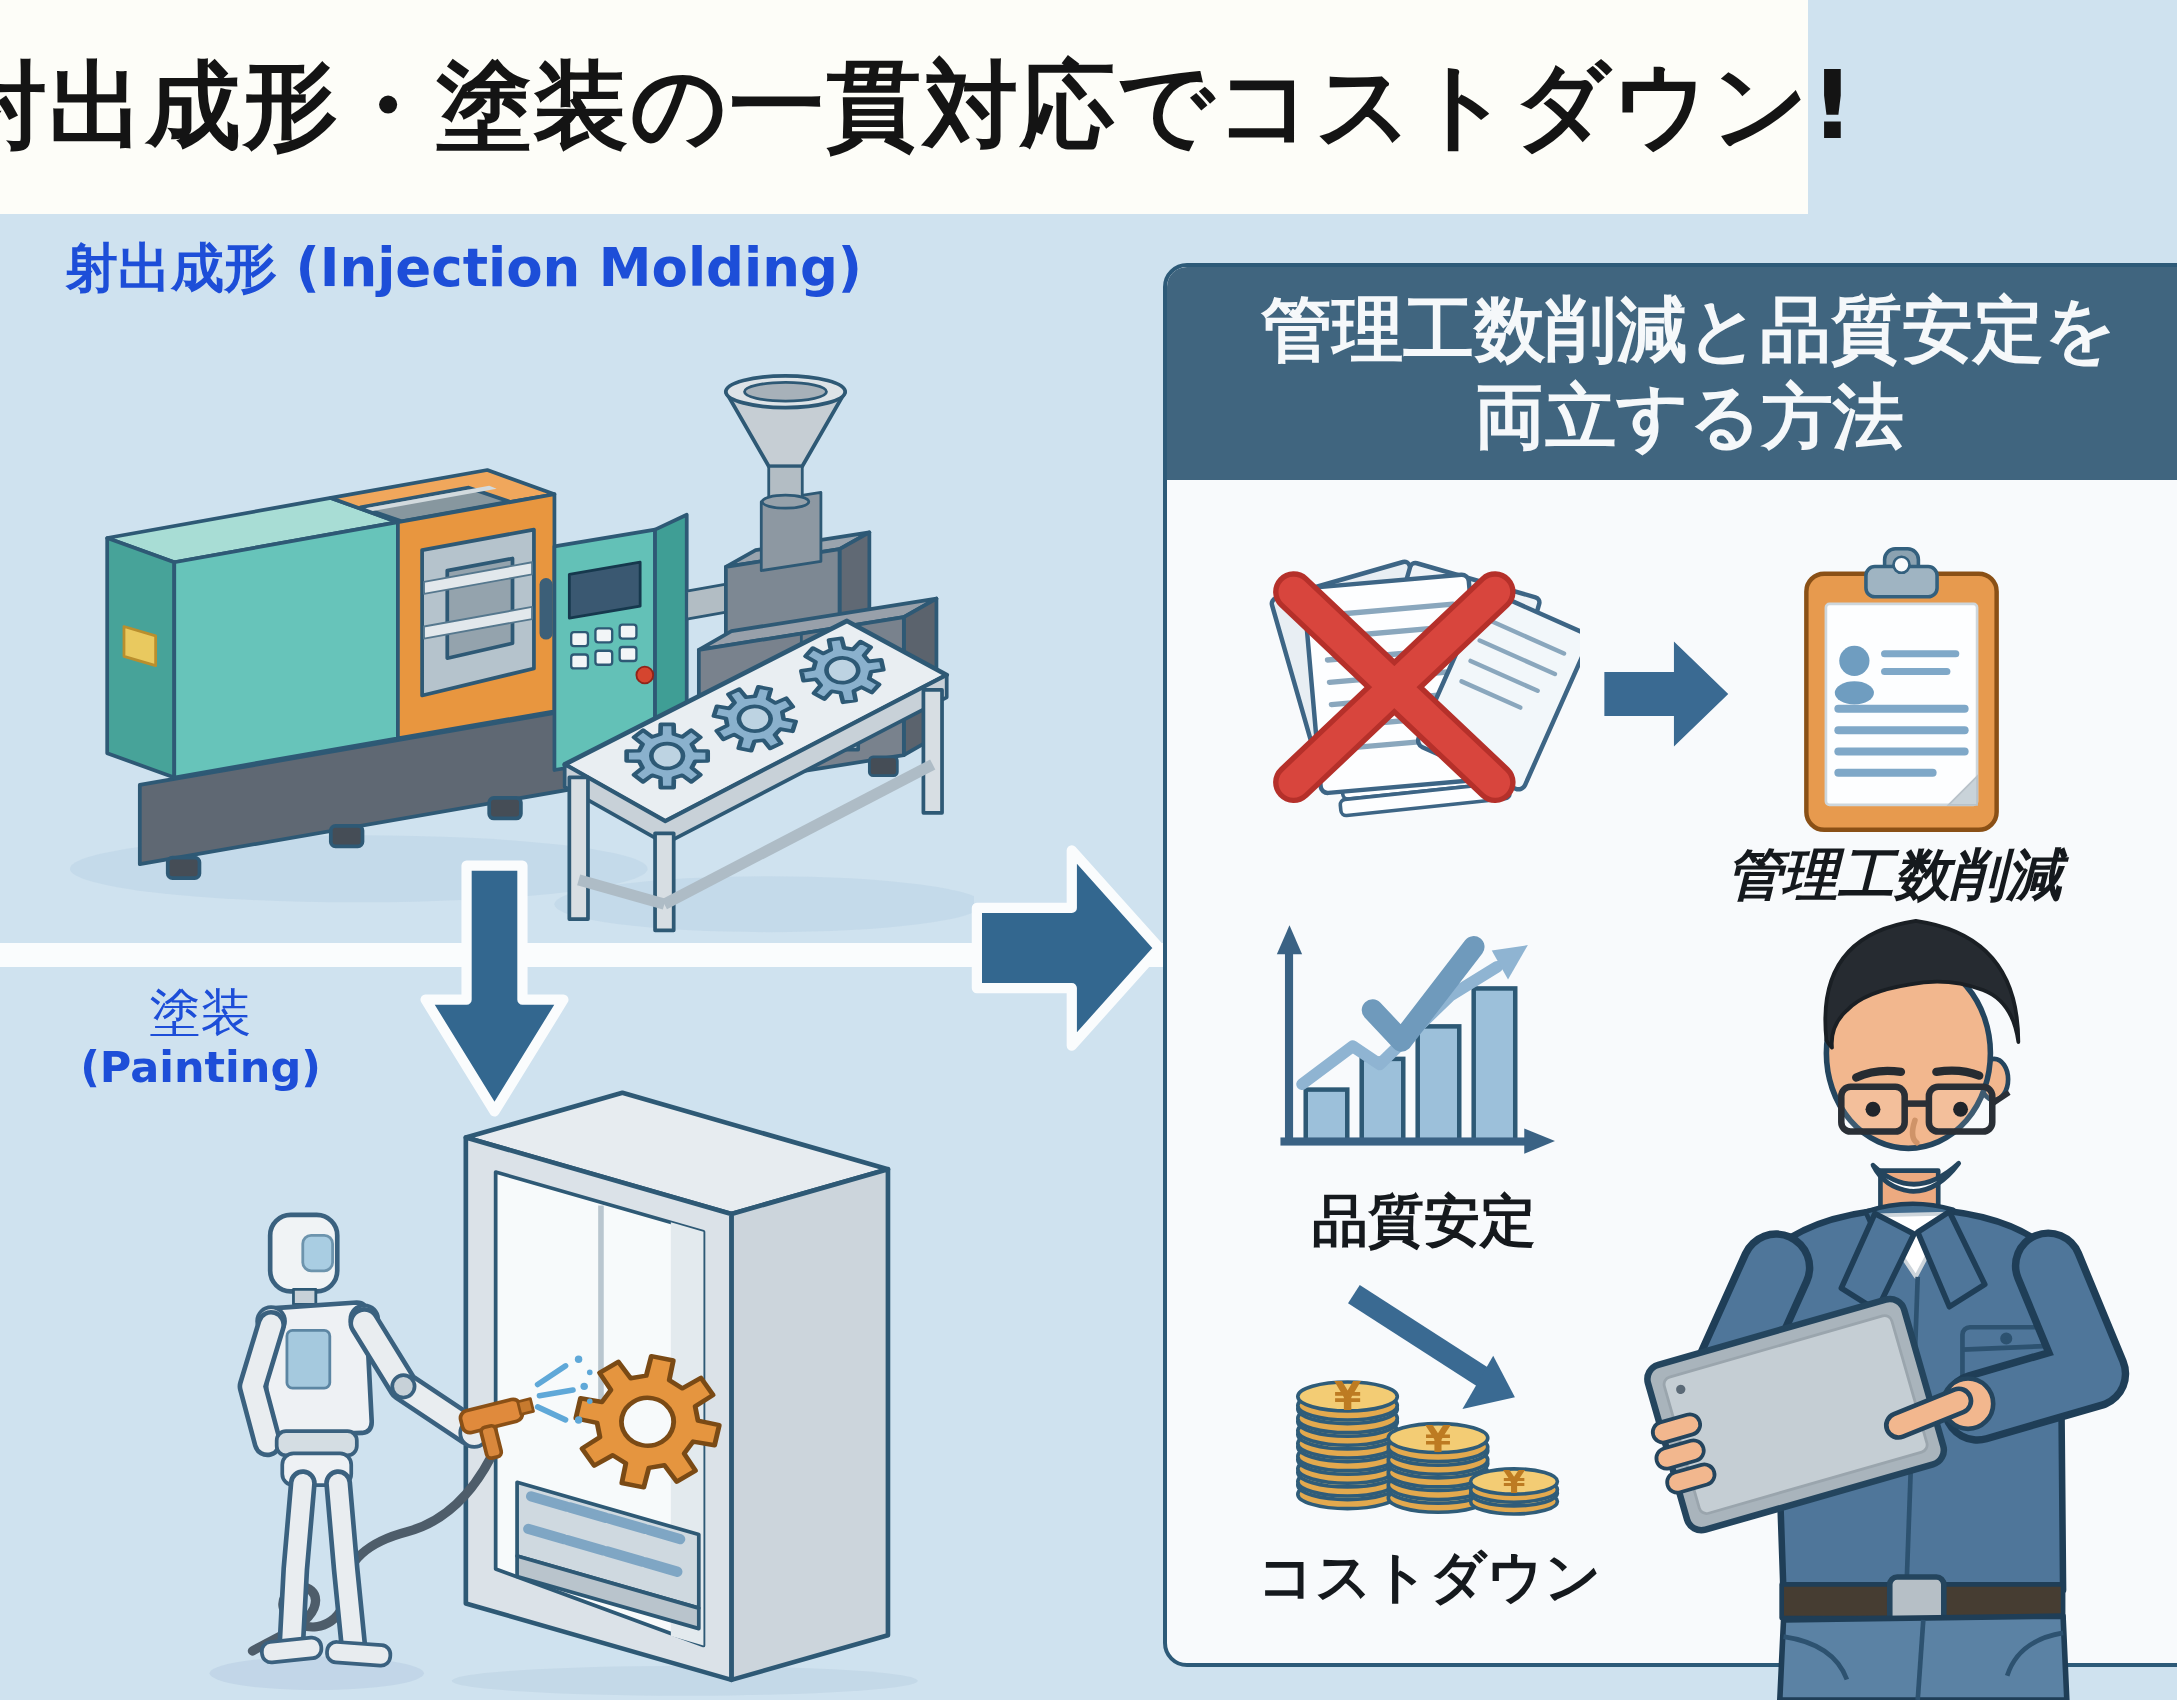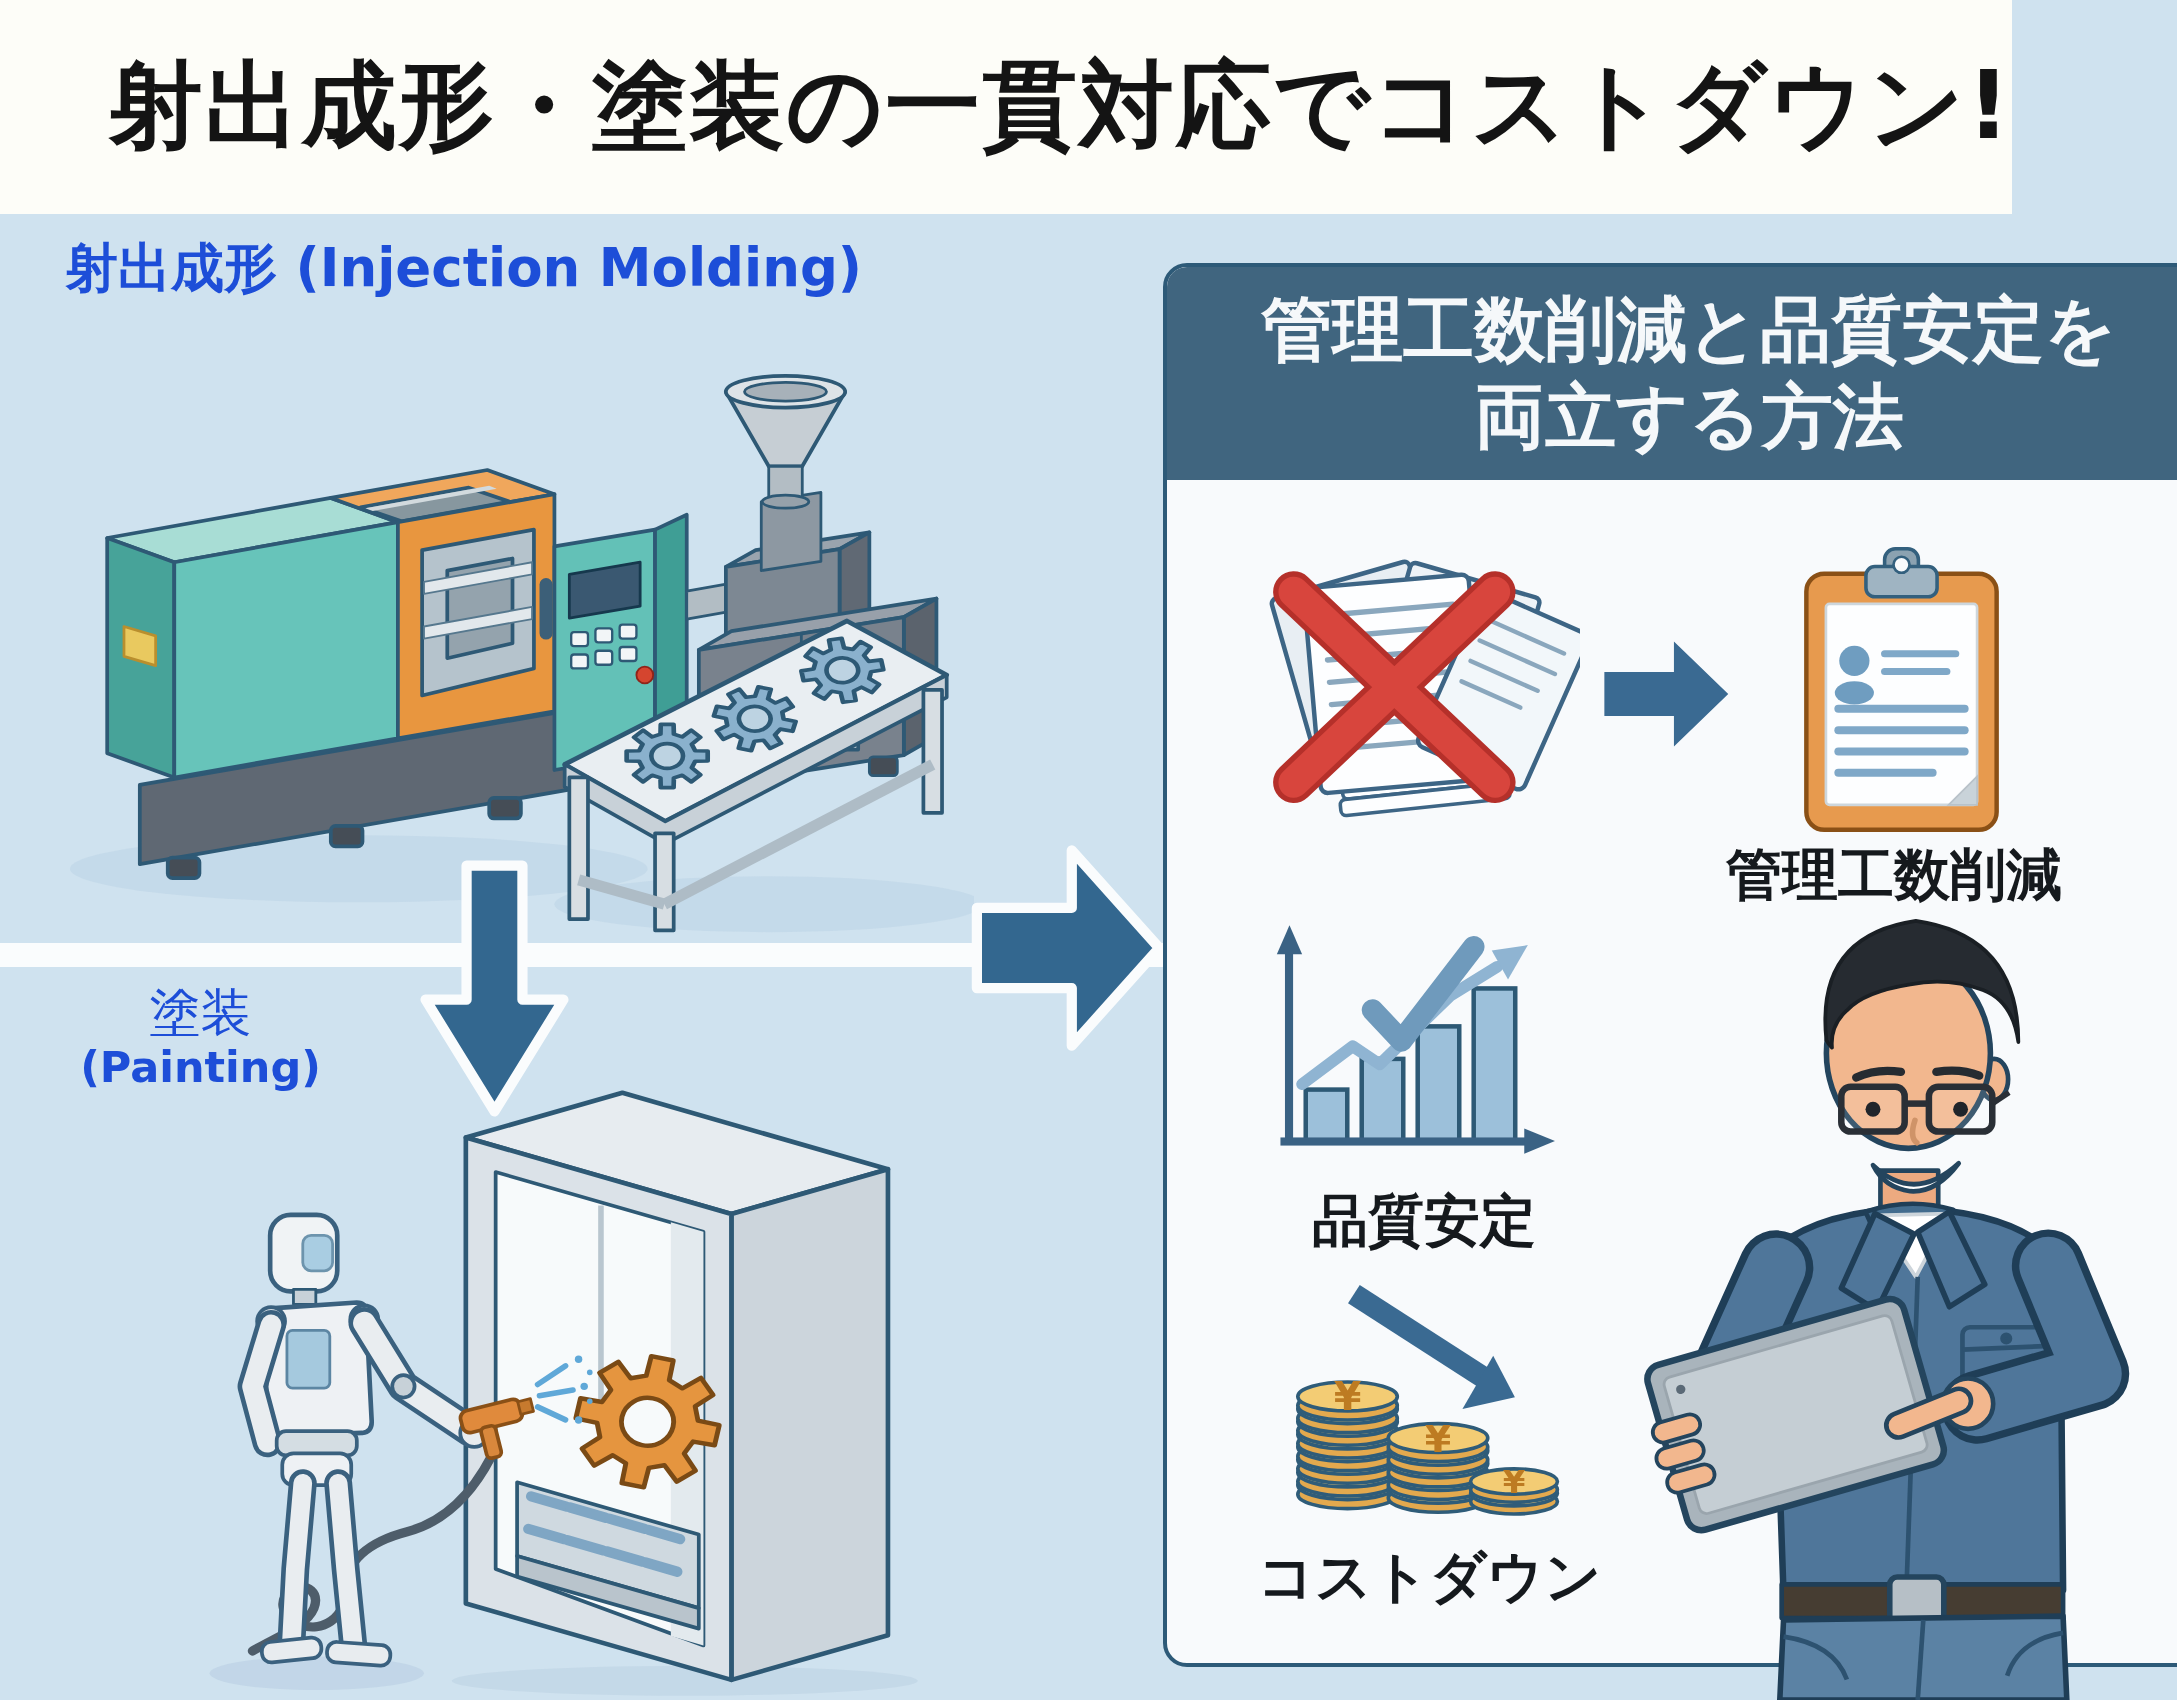--- a/index.html
+++ b/index.html
@@ -3,22 +3,22 @@
 <meta charset="utf-8">
 <style>
   html,body{margin:0;padding:0;background:#ffffff;}
   #stage{
     position:relative; width:2178px; height:1700px; overflow:hidden;
     background:#cfe2ef;
     font-family:"DejaVu Sans","Liberation Sans",sans-serif;
   }
   .abs{position:absolute;}
   #banner{
-    left:0; top:0; width:2012px; height:214px; background:#fdfdf8;
-    display:flex; align-items:center; justify-content:flex-end;
+    left:0; top:0; width:1808px; height:214px; background:#fdfdf8;
+    display:flex; align-items:center; justify-content:center;
   }
   #main-title{
     font-size:95px; font-weight:900; color:#141414; letter-spacing:1.9px;
     white-space:nowrap;
   }
   .section-label{ color:#1d4ed8; font-weight:bold; }
   #molding-label{ left:65px; top:233px; font-size:53px; }
   #painting-label{ left:28px; top:986px; width:345px; text-align:center; line-height:1.05;}
   #painting-label .jp{ font-size:51px; font-weight:normal; display:block;}
   #painting-label .en{ font-size:43px; font-weight:bold; display:block; margin-top:5.6px;}
@@ -313,21 +313,21 @@
       <g stroke="#7fa8c8" stroke-linecap="round">
         <line x1="96" y1="120" x2="176" y2="120" stroke-width="8"></line>
         <line x1="96" y1="140" x2="166" y2="140" stroke-width="8"></line>
         <line x1="44" y1="182" x2="186" y2="182" stroke-width="9"></line>
         <line x1="44" y1="206" x2="186" y2="206" stroke-width="9"></line>
         <line x1="44" y1="230" x2="186" y2="230" stroke-width="9"></line>
         <line x1="44" y1="254" x2="150" y2="254" stroke-width="9"></line>
       </g>
     </svg>
 
-    <div class="panel-label" style="left:522px;top:571px;width:410px;">管理工数削減</div>
+    <div class="panel-label" style="left:522px;top:571px;width:410px;font-style:italic;">管理工数削減</div>
 
     <svg class="abs" style="left:99px;top:651px;" width="298" height="261" viewBox="0 0 330 285">
       <g fill="#9cc0da" stroke="#2d5975" stroke-width="5">
         <rect x="44" y="188" width="46" height="57"></rect>
         <rect x="106" y="154" width="46" height="91"></rect>
         <rect x="168" y="118" width="46" height="127"></rect>
         <rect x="230" y="76" width="46" height="169"></rect>
       </g>
       <g fill="#3a6284" stroke="none">
         <rect x="21" y="30" width="9" height="215"></rect>

